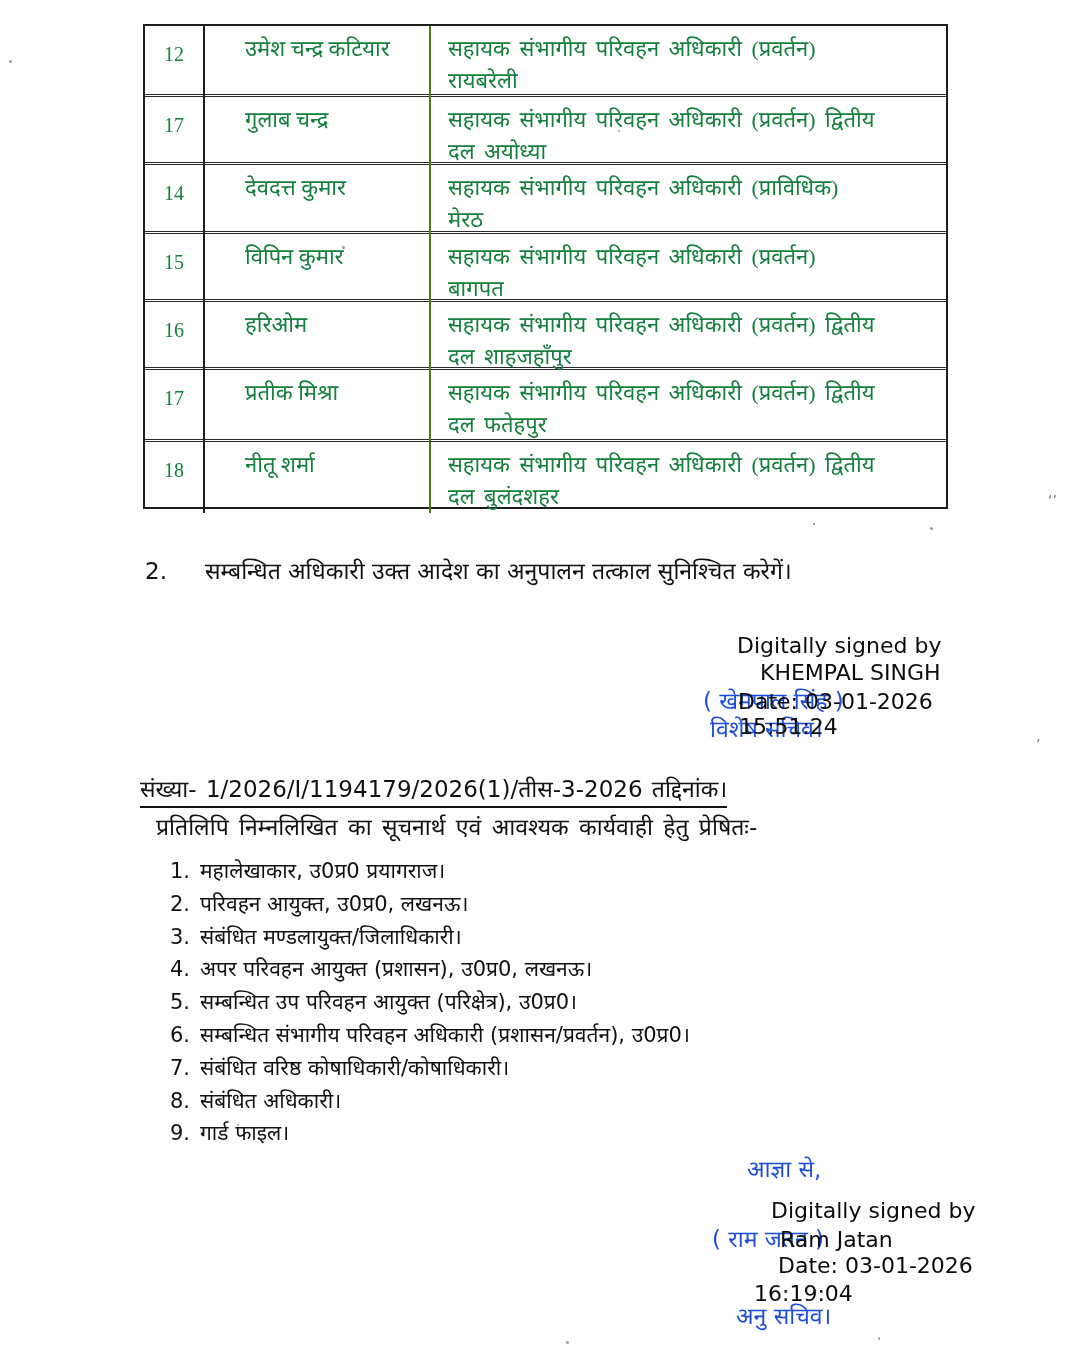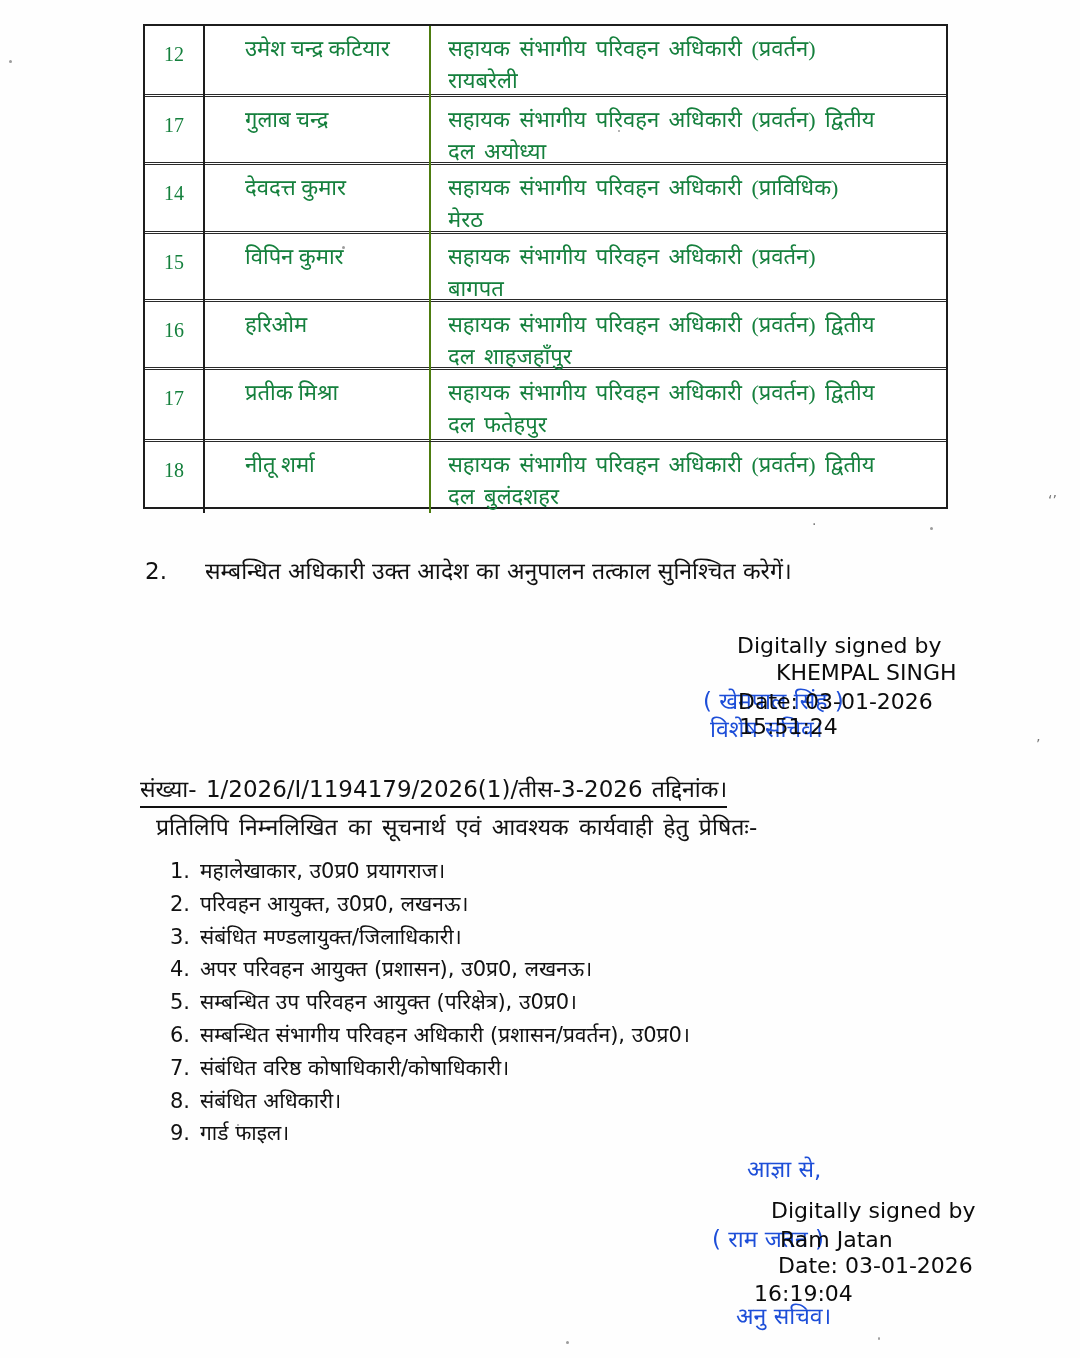--- a/index.html
+++ b/index.html
@@ -204,21 +204,21 @@
     </div>
 
   </div>
 
   <div class="para2">
     <span class="pnum">2.</span>
     <span>सम्बन्धित अधिकारी उक्त आदेश का अनुपालन तत्काल सुनिश्चित करेगें।</span>
   </div>
 
   <span class="sigtext" style="left:737px; top:633px;">Digitally signed by</span>
-  <span class="sigtext" style="left:776px; top:660px;">KHEMPAL SINGH</span>
+  <span class="sigtext" style="left:760px; top:660px;">KHEMPAL SINGH</span>
   <span class="sig-hindi" style="left:703px; top:688px;">( खेमपाल सिंह )</span>
   <span class="sigtext" style="left:738px; top:689px;">Date: 03-01-2026</span>
   <span class="sig-hindi" style="left:710px; top:716px;">विशेष सचिव।</span>
   <span class="sigtext" style="left:739px; top:714px;">15:51:24</span>
 
   <div class="refline">संख्या- 1/2026/I/1194179/2026(1)/तीस-3-2026 तद्दिनांक।</div>
 
   <div class="copyline">प्रतिलिपि निम्नलिखित का सूचनार्थ एवं आवश्यक कार्यवाही हेतु प्रेषितः-</div>
 
   <div class="copylist">

